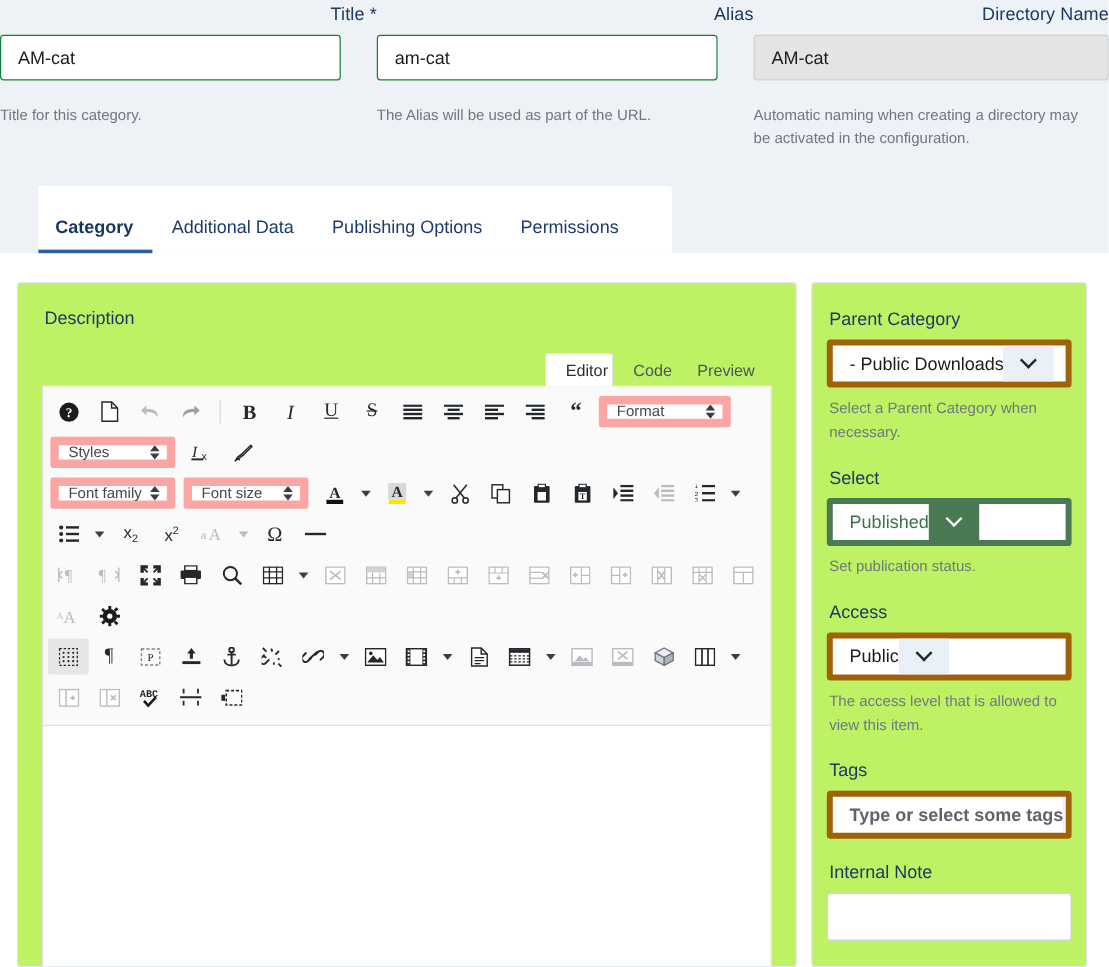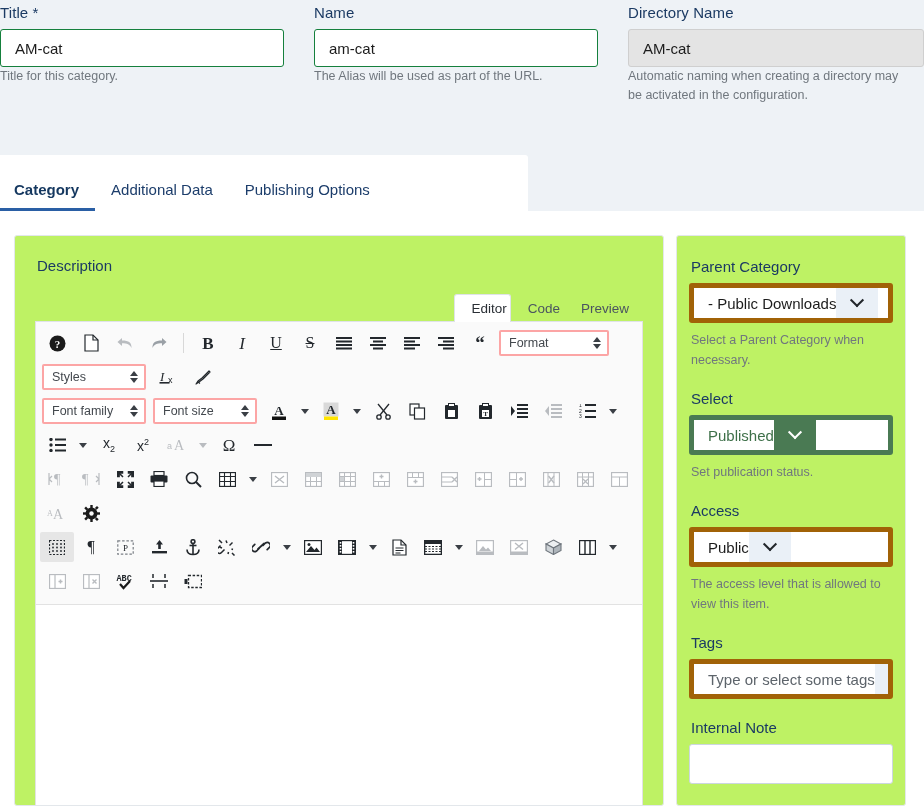--- a/index.html
+++ b/index.html
@@ -25,50 +25,52 @@
   .field-title { width: 314px; padding-left: 0; }
   .field-alias { width: 314px; }
   .field-dir   { width: 296px; }
 
   .field-label {
     font-size: 15px;
     color: #1b3a63;
     margin: 0 0 8px 0;
     font-weight: 400;
     letter-spacing: .1px;
+    text-align: right;
   }
   .input-box {
     height: 38px;
     background: #ffffff;
     border: 1px solid #15803d;
     border-radius: 3px;
     display: flex;
     align-items: center;
     padding: 0 14px;
     font-size: 15px;
     color: #1c1c1c;
   }
   .input-box.readonly {
     background: #e4e4e4;
     border-color: #cfcfcf;
   }
   .hint {
     font-size: 12.5px;
     color: #70777e;
     line-height: 19px;
-    margin-top: 0;
+    margin-top: 20px;
     max-width: 280px;
   }
   .hint.wide { max-width: 285px; }
 
   
   .tabs-wrap {
     background: #eef2f6;
     position: relative;
     height: 56px;
+    padding-left: 32px;
   }
   .tabs {
     display: flex;
     align-items: flex-end;
     height: 100%;
     background: #ffffff;
     width: 528px;
     border-top-right-radius: 3px;
   }
   .tab {
@@ -187,21 +189,21 @@
     border-right: 4px solid transparent;
     border-top: 5px solid #3a3f45;
   }
   .caret.dis::after { border-top-color: #b9bcc0; }
   .tsep {
     width: 1px; height: 20px; background: #d8d8d8; margin: 0 7px;
   }
   .tselect {
     height: 26px;
     min-width: 104px;
-    border: 2px solid #fca5a5;
+    border: 7px solid #fca5a5;
     background: #fff;
     border-radius: 2px;
     display: flex;
     align-items: center;
     padding: 0 6px 0 8px;
     font-size: 12.5px;
     color: #43484e;
     margin: 0 5px 0 2px;
     justify-content: space-between;
     cursor: pointer;
@@ -268,20 +270,21 @@
     font-size: 12.5px;
     color: #70777e;
     line-height: 20px;
     margin: 7px 0 0 2px;
   }
   .sb-gap { height: 14px; }
   .tags-box .val { color: #5d646b; }
   .tags-box .chev-box { background: #eaf0f7; }
   .tags-box {
     position: relative;
+    font-weight: bold;
   }
   .tags-box .val { padding-right: 0; }
   .note-box {
     height: 40px;
     border: 1px solid #ccd6e0;
     border-radius: 3px;
     background: #ffffff;
   }
   .val { white-space: nowrap; }
 </style>
@@ -293,21 +296,21 @@
 
     <div class="field field-title" style="padding-left:0;">
       <div class="field-label">Title *</div>
       <div class="input-box" style="margin:0 30px 0 0;">
         <span>AM-cat</span>
       </div>
       <div class="hint">Title for this category.</div>
     </div>
 
     <div class="field field-alias">
-      <div class="field-label">Name</div>
+      <div class="field-label">Alias</div>
       <div class="input-box" style="margin:0 30px 0 0;">
         <span>am-cat</span>
       </div>
       <div class="hint">The Alias will be used as part of the URL.</div>
     </div>
 
     <div class="field field-dir">
       <div class="field-label">Directory Name</div>
       <div class="input-box readonly">
         <span>AM-cat</span>
@@ -321,20 +324,23 @@
 <div class="tabs-wrap">
   <div class="tabs">
     <div class="tab first active">
       <span>Category</span>
     </div>
     <div class="tab">
       <span>Additional Data</span>
     </div>
     <div class="tab">
       <span>Publishing Options</span>
+    </div>
+    <div class="tab">
+      <span>Permissions</span>
     </div>
   </div>
 </div>
 
 <div class="body-area">
 
   <div class="panel panel-left">
     <div class="section-label">Description</div>
 
     <div class="ed-tabs">

